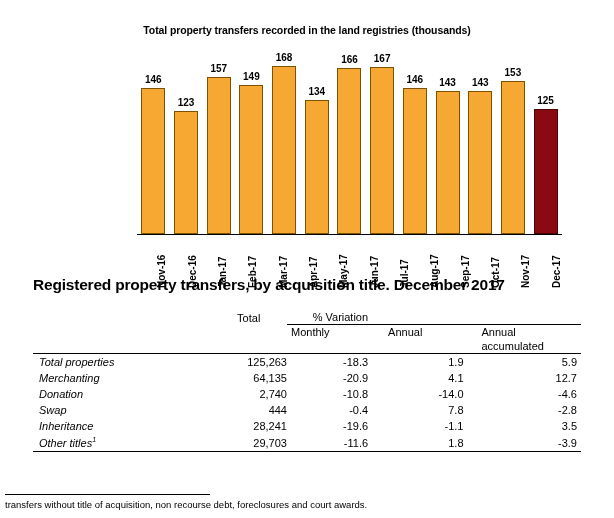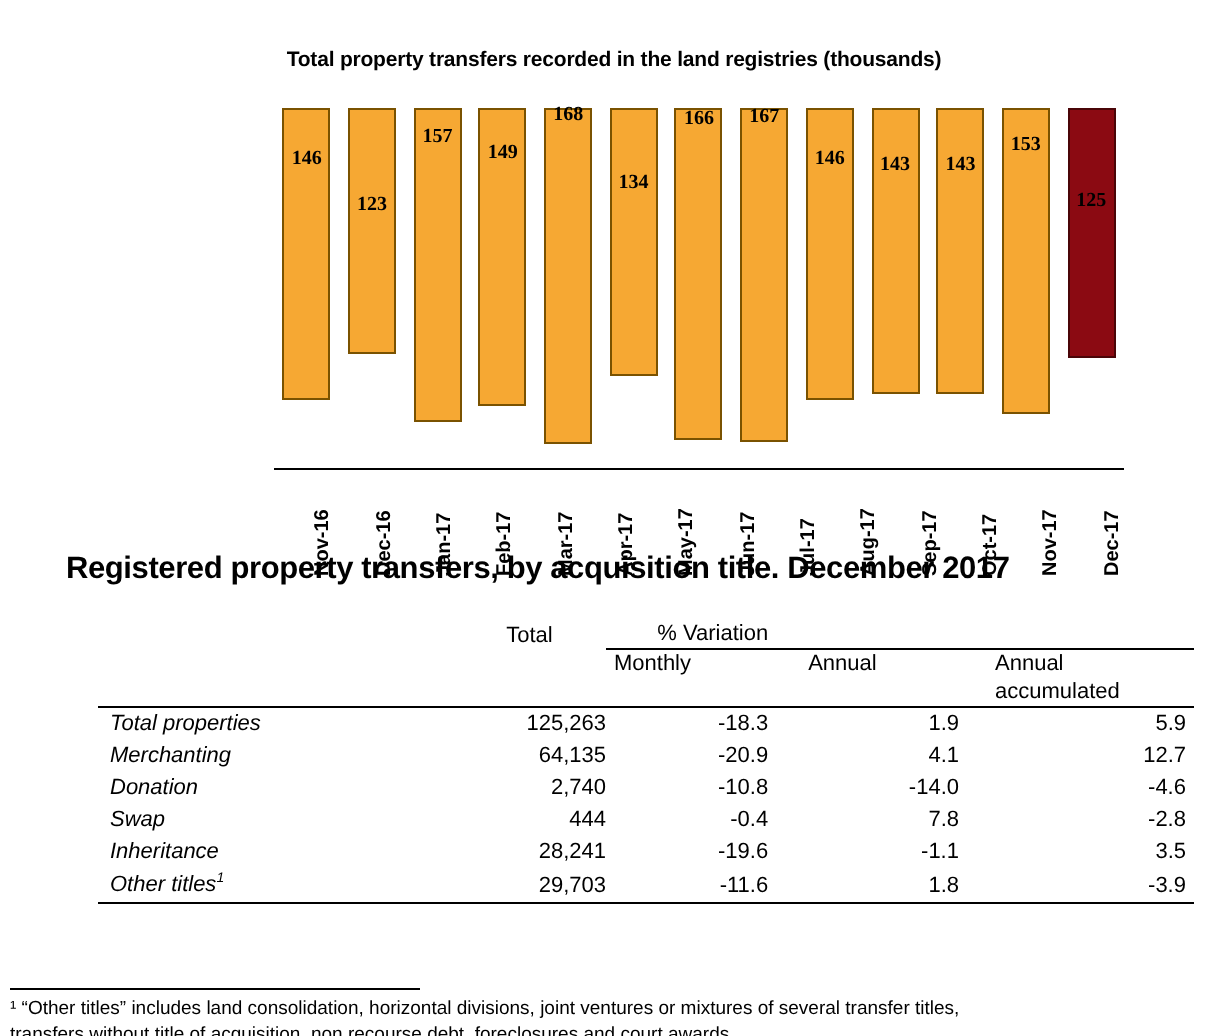--- a/index.html
+++ b/index.html
@@ -43,22 +43,22 @@
     display: flex;
     align-items: flex-end;
     gap: 0px;
   }
   .bar-slot {
     position: relative;
     flex: 1 1 0;
     height: 100%;
     display: flex;
     flex-direction: column;
+    justify-content: flex-end;
     align-items: center;
-    font-family: Liberation Serif, serif;
   }
   .bar-value {
     position: absolute;
     font-size: 10px;
     font-weight: bold;
     width: 40px;
     text-align: center;
     left: 50%;
     margin-left: -20px;
   }
@@ -116,21 +116,20 @@
   .table-title {
     font-size: 15.5px;
     font-weight: bold;
     letter-spacing: -0.2px;
     margin-bottom: 16px;
   }
   table.data {
     border-collapse: collapse;
     width: 548px;
     font-size: 11px;
-    margin-left: 16px;
   }
   table.data td, table.data th {
     padding: 1px 0;
     font-weight: normal;
     vertical-align: bottom;
   }
   .c-label { width: 200px; text-align: left; padding-left: 6px !important; font-style: italic; }
   .c-total { width: 86px; text-align: right; }
   .c-month { width: 86px; text-align: right; padding-right: 16px !important;}
   .c-annual { width: 86px; text-align: right; padding-right: 14px !important;}
@@ -337,17 +336,16 @@
             <td class="c-month rule-bottom">-11.6</td>
             <td class="c-annual rule-bottom">1.8</td>
             <td class="c-acc rule-bottom">-3.9</td>
           </tr>
         </tbody>
     </table>
   </div>
 
   <div class="footnote">
     <div class="sep"></div>
-    <div>¹ “Other titles” includes land consolidation, horizontal divisions, joint ventures or mixtures of several transfer titles,</div>
     <div>transfers without title of acquisition, non recourse debt, foreclosures and court awards.</div>
   </div>
 
 </div>
 
 </body></html>

